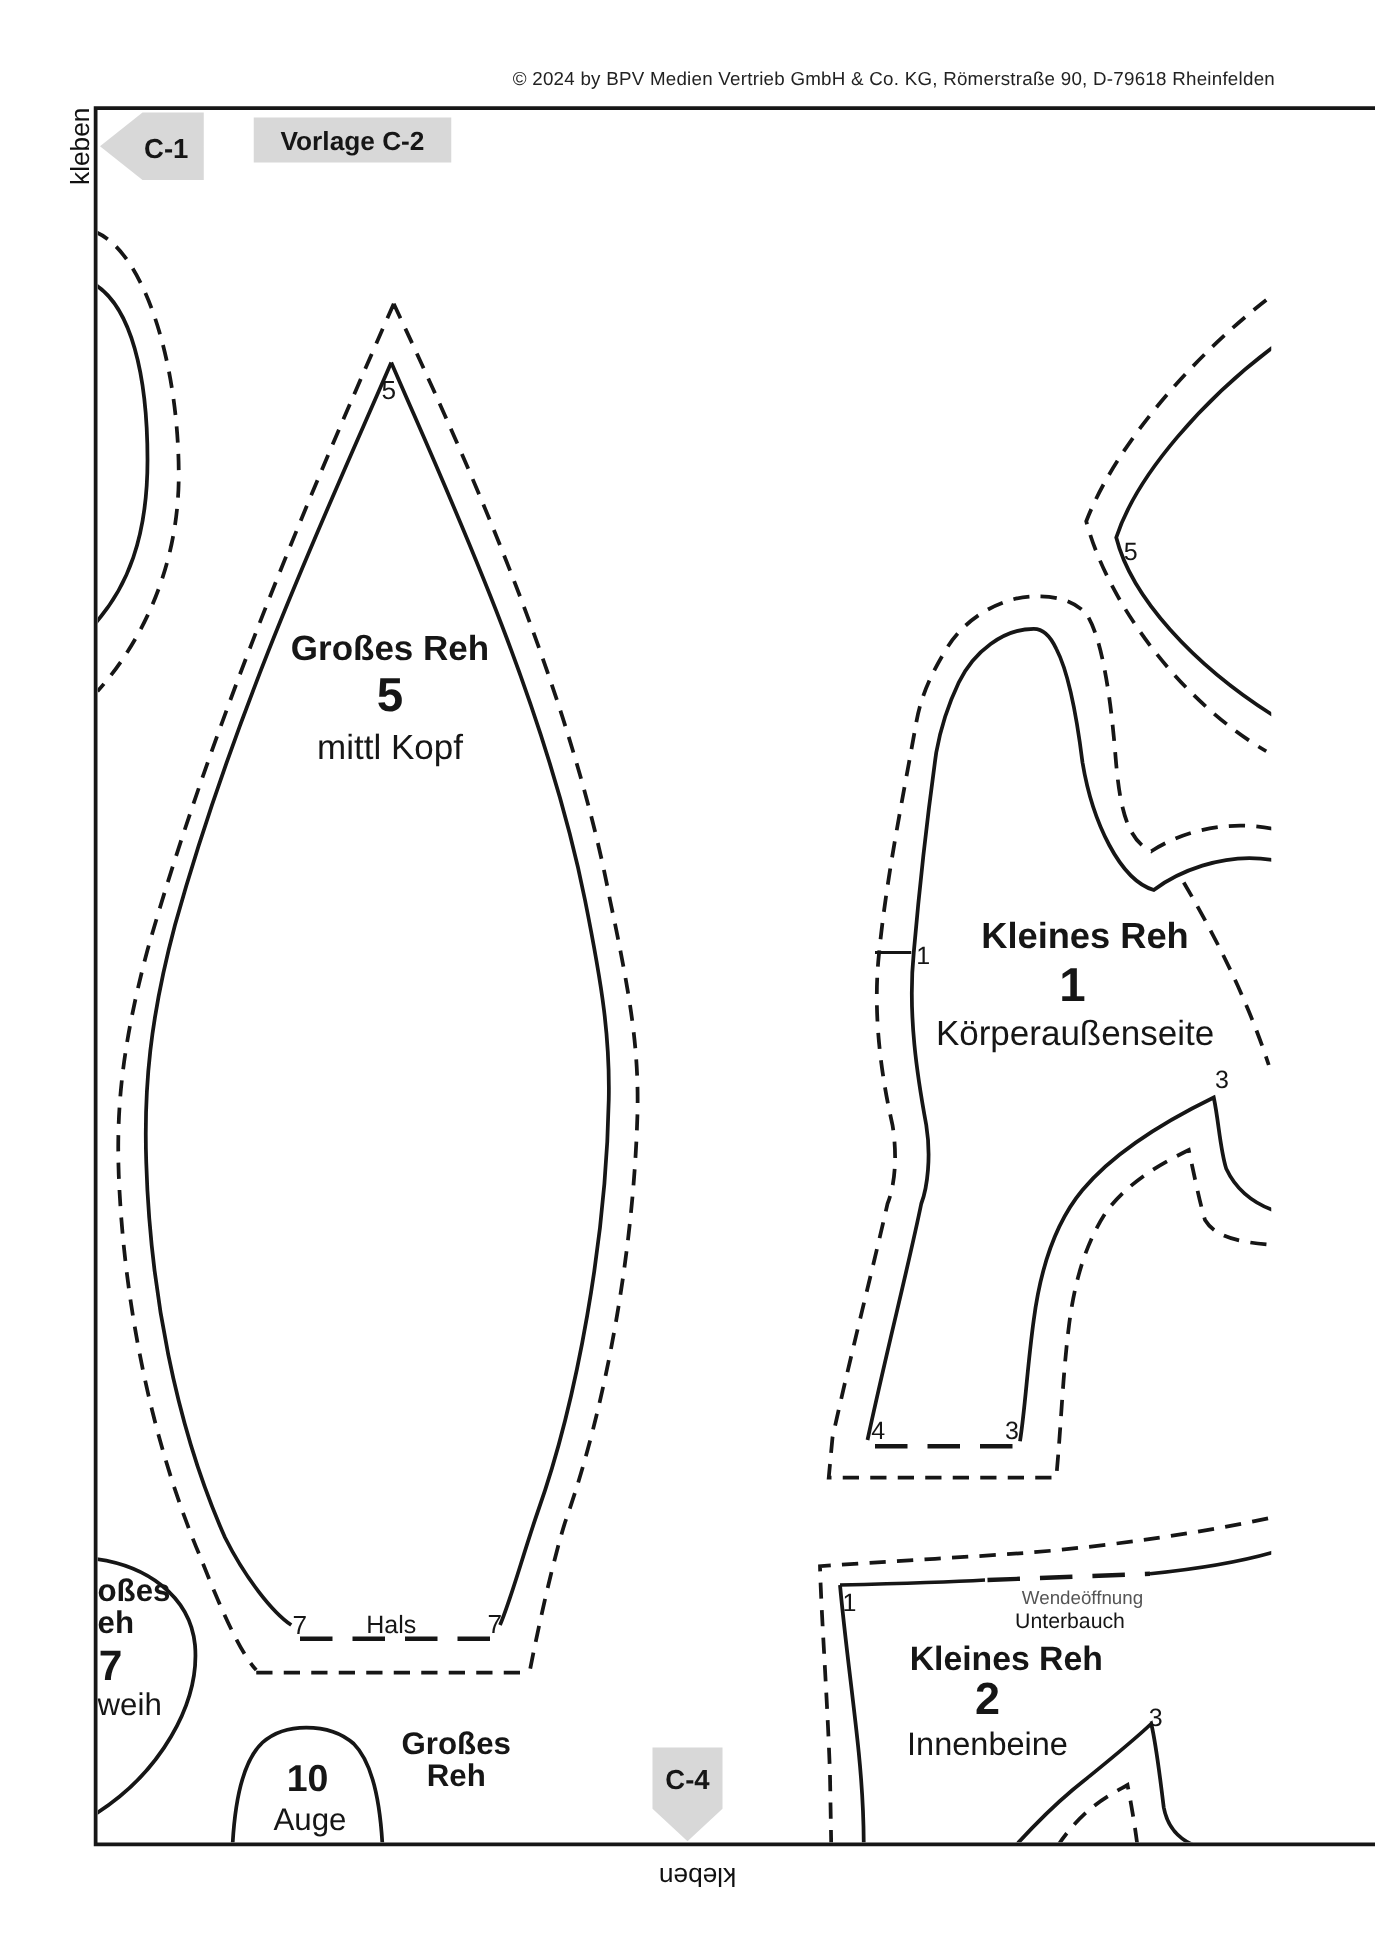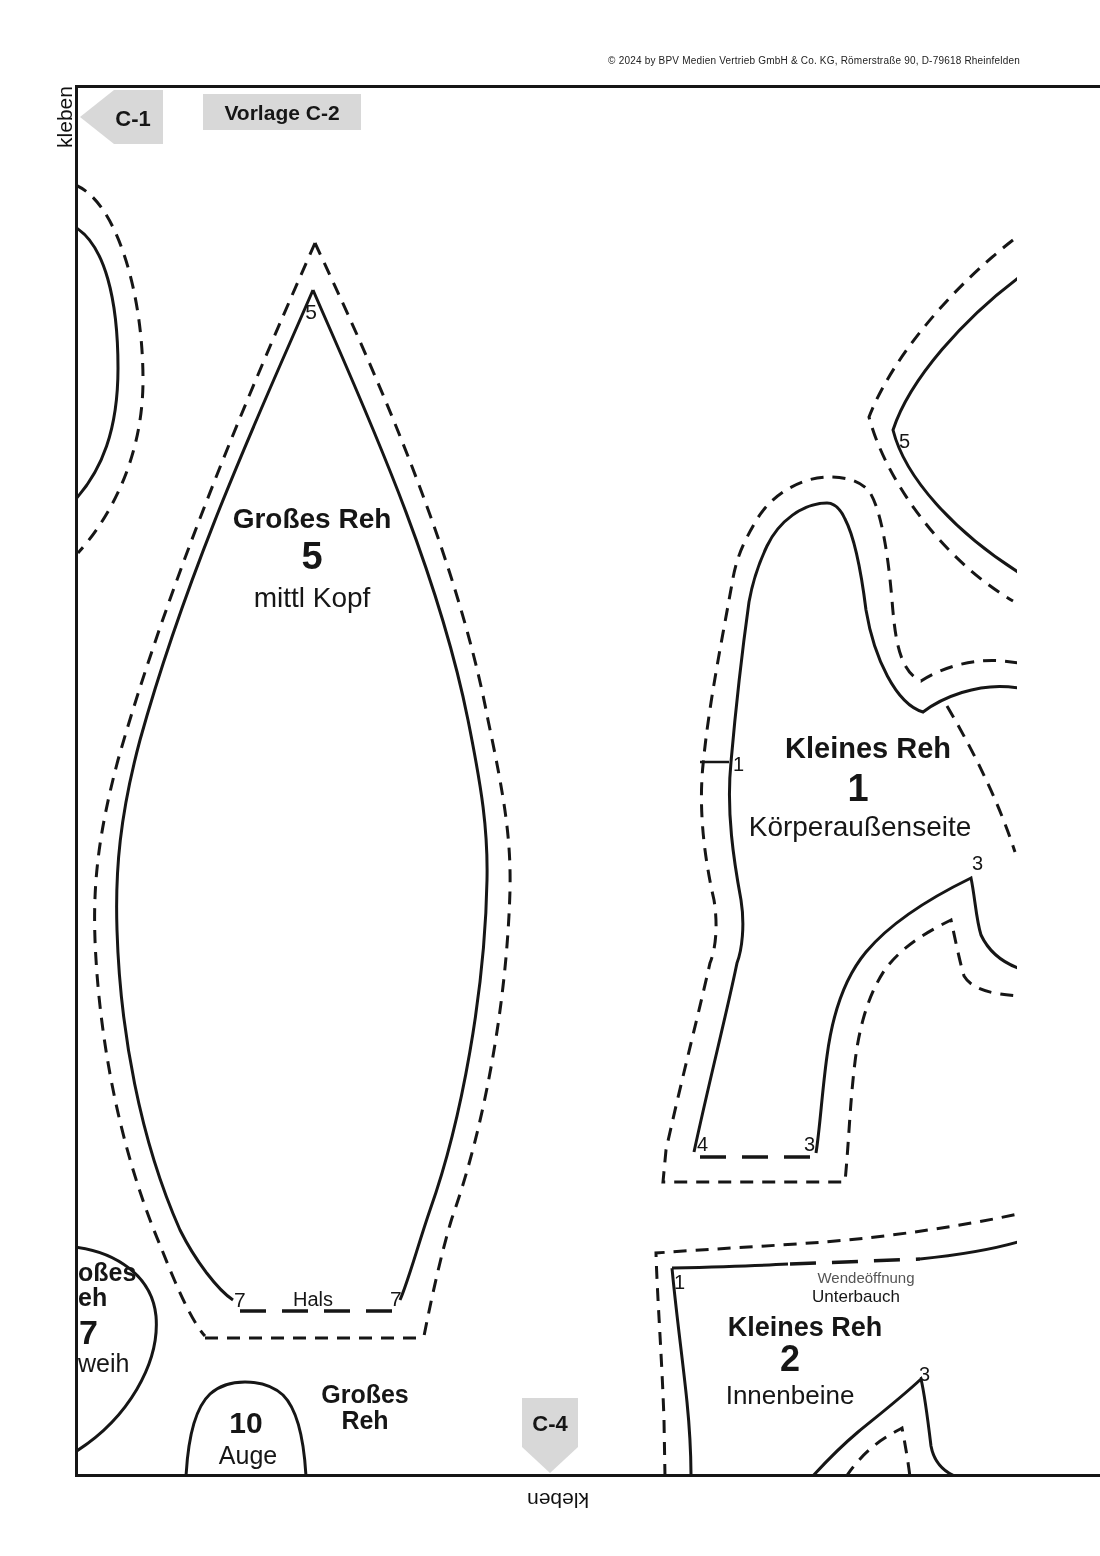--- a/index.html
+++ b/index.html
@@ -1,17 +1,17 @@
 <!DOCTYPE html>
 <html><head>
 <meta charset="utf-8">
 <style>
   html,body{margin:0;padding:0;background:#ffffff;}
   body{width:1100px;height:1556px;position:relative;font-family:"Liberation Sans",sans-serif;color:#1a1a1a;overflow:hidden;}
-  .copyright{position:absolute;top:55px;right:80px;font-size:10px;color:#222;letter-spacing:0.2px;}
+  .copyright{position:absolute;top:55px;right:80px;font-size:15px;color:#222;letter-spacing:0.2px;}
   .kleben-left{position:absolute;left:28px;top:103px;width:74px;height:28px;display:flex;align-items:center;justify-content:center;
     font-size:21px;color:#111;transform:rotate(-90deg);}
   .kleben-bottom{position:absolute;left:508px;top:1486px;width:100px;height:28px;display:flex;align-items:center;justify-content:center;
     font-size:21px;color:#111;transform:rotate(180deg);}
   .page{position:absolute;left:75px;top:85px;width:1038px;height:1392px;border:3px solid #161616;box-sizing:border-box;overflow:hidden;background:#fff;}
   .page svg{position:absolute;left:0;top:0;}
   text{fill:#161616;}
   .t-bold{font-weight:bold;}
   .t-mid{text-anchor:middle;}
   .muted{fill:#555555;}

